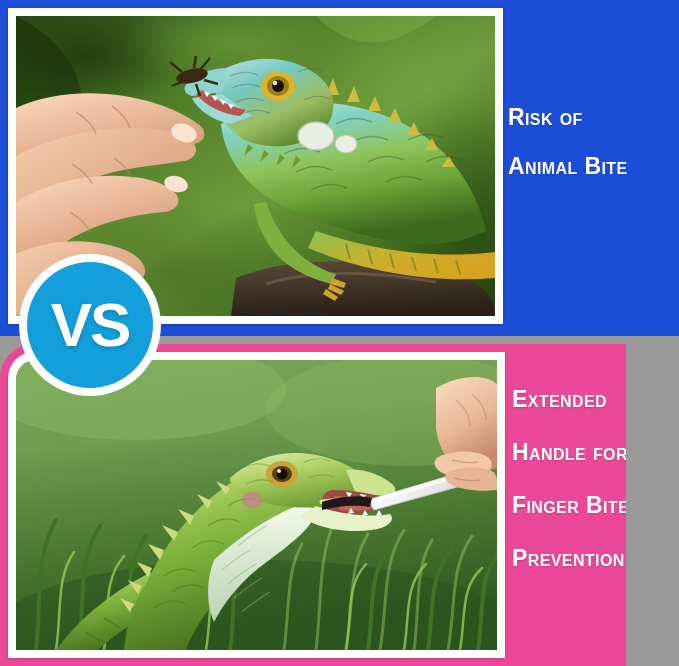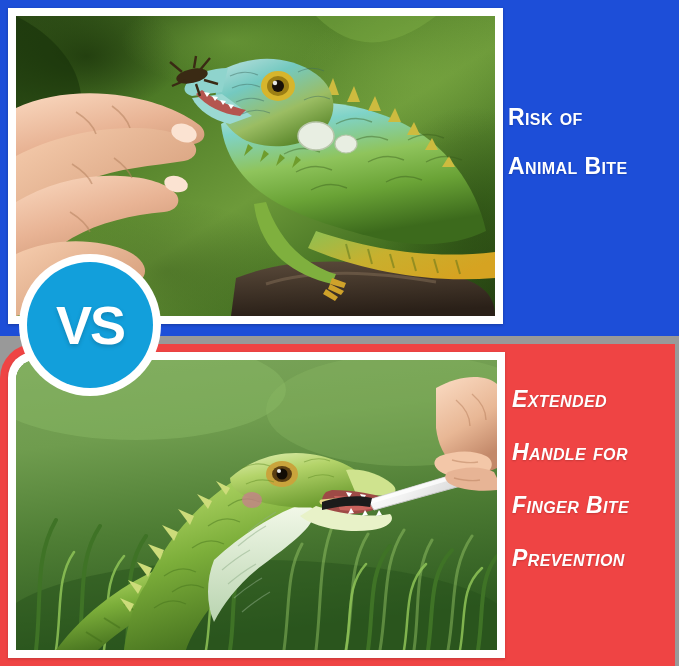--- a/index.html
+++ b/index.html
@@ -20,25 +20,24 @@
     background:#ffffff;
     box-shadow:0 1px 3px rgba(0,0,0,0.25);
   }
   .photo-top{
     position:absolute;left:8px;top:8px;width:479px;height:300px;
     overflow:hidden;background:#3b5c1f;
   }
 
   
   .panel-bottom{
-    position:absolute;left:0;top:344px;width:675px;height:322px;
-    background:#ef4444;
+    position:absolute;left:0;top:344px;width:626px;height:322px;
+    background:#ec4899;
     border-top-left-radius:34px;
     overflow:hidden;
-    font-style:italic;
   }
   .frame-bottom{
     position:absolute;left:8px;top:8px;width:497px;height:306px;
     background:#ffffff;
     border-top-left-radius:26px;
     box-shadow:0 1px 3px rgba(0,0,0,0.18);
   }
   .photo-bottom{
     position:absolute;left:8px;top:8px;width:481px;height:290px;
     overflow:hidden;background:#5f8a3a;
@@ -48,21 +47,21 @@
   
   .vs-badge{
     position:absolute;left:27px;top:262px;width:126px;height:126px;
     border-radius:50%;
     background:#129fdb;
     box-shadow:0 0 0 8px #ffffff, 0 2px 6px rgba(0,0,0,0.2);
     display:flex;align-items:center;justify-content:center;
     z-index:40;
   }
   .vs-badge .vs-text{
-    color:#ffffff;font-size:54px;font-weight:bold;letter-spacing:-2px;
+    color:#ffffff;font-size:62px;font-weight:bold;letter-spacing:-2px;
     line-height:1;text-shadow:0 2px 4px rgba(0,0,0,0.18);
     font-family:"Liberation Sans","DejaVu Sans",sans-serif;
   }
 
   
   .caption-top{
     position:absolute;left:508px;top:106px;width:176px;
     z-index:20;
   }
   .caption-bottom{

